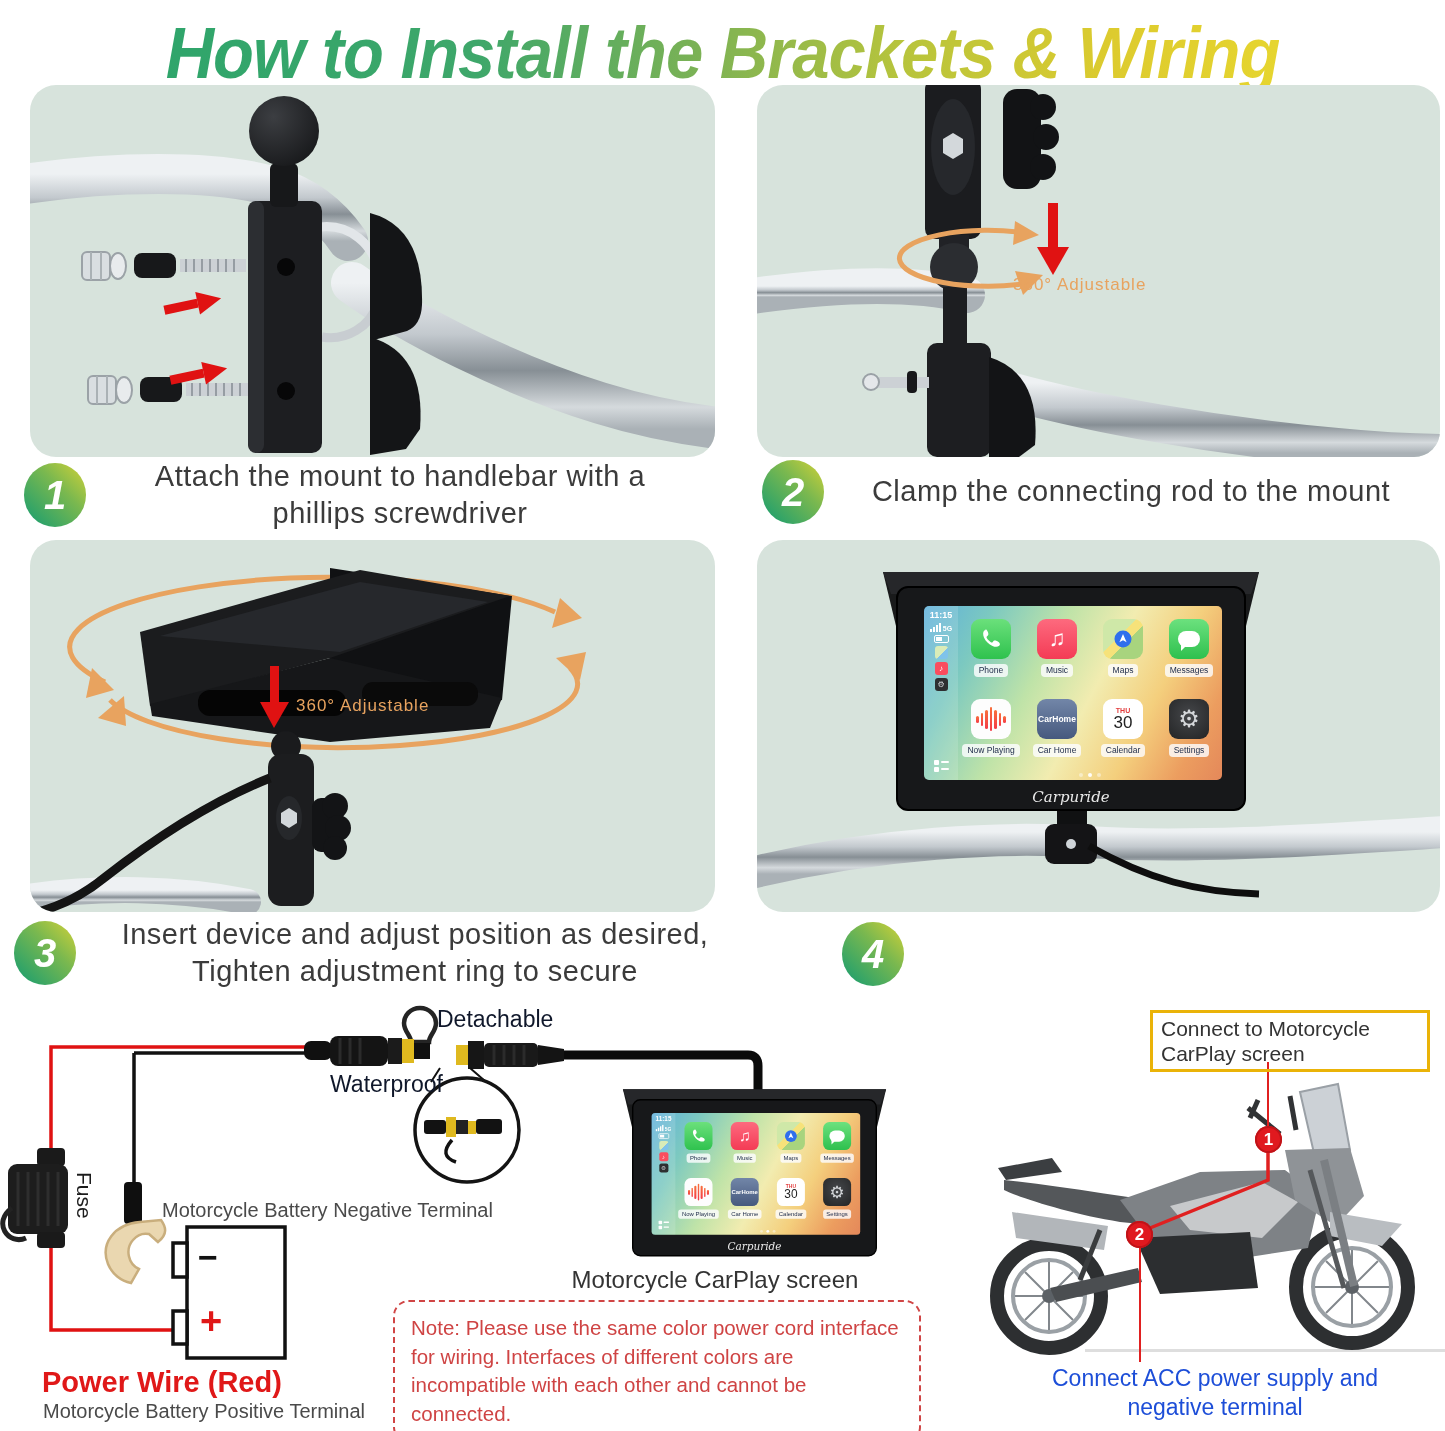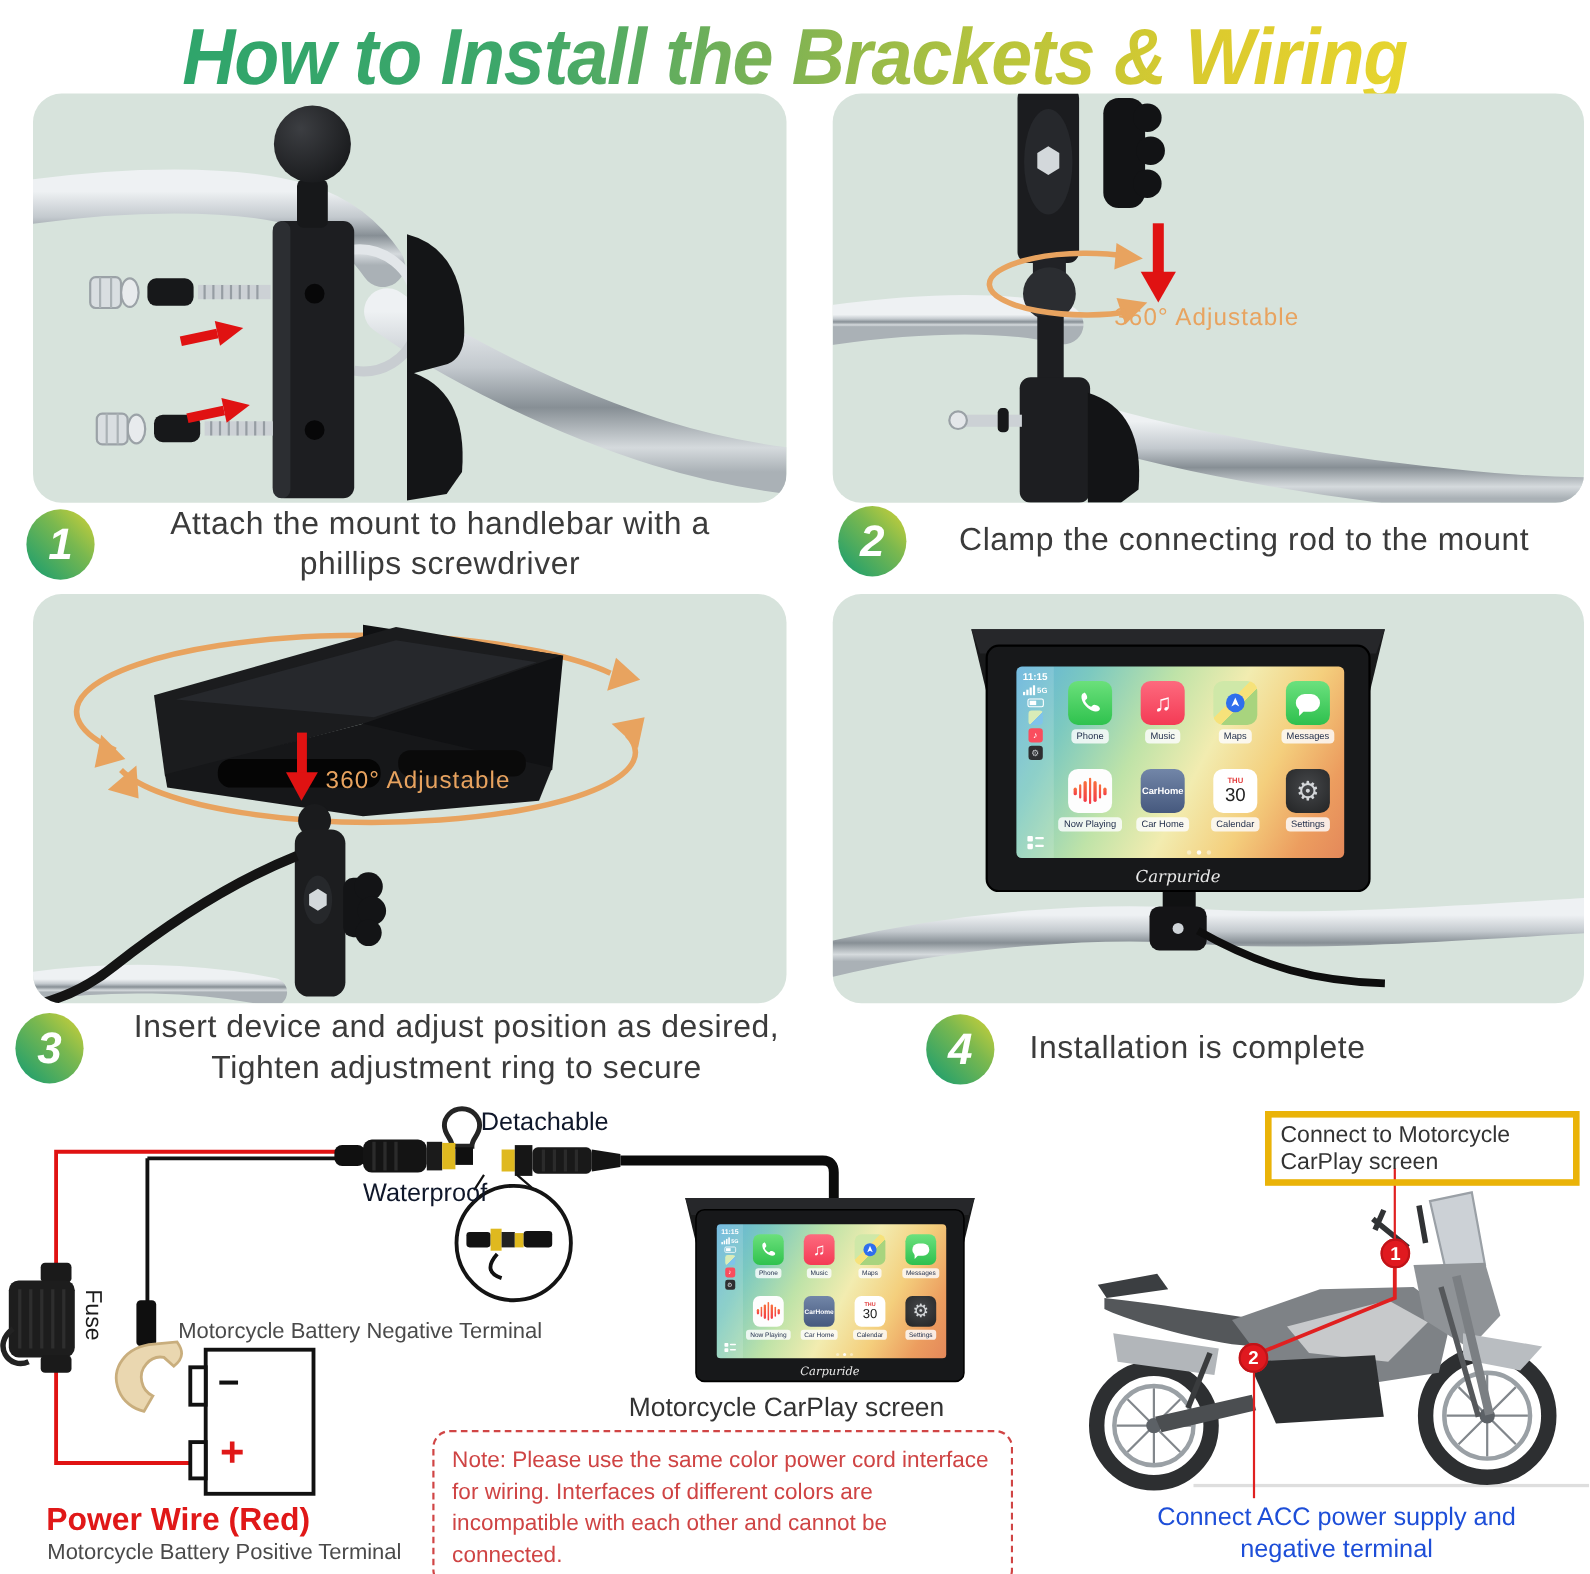--- a/index.html
+++ b/index.html
@@ -12,21 +12,21 @@
     background:linear-gradient(90deg,#2fa56b 0%,#3ea76a 28%,#7cb255 48%,#b7c43c 66%,#ddcb2e 85%,#e6d52f 100%);
     -webkit-background-clip:text;background-clip:text;color:transparent;transform:scaleY(1.08);
   }
   
   .panel{position:absolute;background:#d7e3dc;border-radius:26px;overflow:hidden;}
   .panel svg.panel-art{position:absolute;left:0;top:0;width:100%;height:100%;}
   .p1{left:30px;top:85px;width:685px;height:372px;}
   .p2{left:757px;top:85px;width:683px;height:372px;}
   .p3{left:30px;top:540px;width:685px;height:372px;}
   .p4{left:757px;top:540px;width:683px;height:372px;}
-  .adjustable{position:absolute;font-size:22px;color:#e8a35f;letter-spacing:1px;white-space:nowrap;}
+  .adjustable{position:absolute;font-size:17px;color:#e8a35f;letter-spacing:1px;white-space:nowrap;}
   .adj2{left:256px;top:190px;}
   .adj3{left:266px;top:156px;}
   
   .caption{position:absolute;display:flex;align-items:center;}
   .badge{width:62px;height:64px;border-radius:50%;flex:0 0 62px;
          background:linear-gradient(45deg,#23a06c 10%,#7ab84f 60%,#c9cf3a 95%);
          display:flex;align-items:center;justify-content:center;
          color:#fff;font-size:40px;font-weight:700;font-style:italic;}
   .cap-text{flex:1;text-align:center;font-size:29px;color:#3b3b3b;letter-spacing:.5px;
             line-height:1.28;white-space:pre-line;}
@@ -43,21 +43,21 @@
   .lbl-fuse{left:72px;top:1172px;font-size:21px;color:#1c1c1c;writing-mode:vertical-rl;}
   .lbl-ground-title{left:160px;top:1164px;font-size:28px;font-weight:700;color:#141414;}
   .lbl-ground-sub{left:162px;top:1199px;font-size:20px;color:#4a4a4a;}
   .lbl-power-title{left:42px;top:1366px;font-size:29px;font-weight:700;color:#e01818;text-align:right;}
   .lbl-power-sub{left:43px;top:1400px;font-size:20px;color:#4a4a4a;}
   .lbl-minus{left:198px;top:1238px;font-size:34px;font-weight:700;color:#111;}
   .lbl-plus{left:200px;top:1300px;font-size:38px;font-weight:700;color:#e01818;}
   .lbl-screen{left:560px;top:1266px;width:310px;text-align:center;font-size:24px;color:#333;}
   .note-box{left:393px;top:1300px;width:492px;padding:12px 16px;border:2px dashed #d04545;
             border-radius:16px;color:#cf4444;font-size:20.5px;line-height:1.4;}
-  .connect-screen{left:1150px;top:1010px;width:258px;border:6px solid #eab308;padding:3px 8px;
+  .connect-screen{left:1150px;top:1010px;width:258px;border:3px solid #eab308;padding:3px 8px;
                   font-size:21px;color:#333;line-height:1.2;}
   .connect-acc{left:1050px;top:1364px;width:330px;text-align:center;font-size:23px;color:#1d4ed8;line-height:1.25;}
   .rbadge{position:absolute;z-index:4;width:27px;height:27px;border-radius:50%;background:#e0191f;
           color:#fff;font-size:17px;font-weight:700;display:flex;align-items:center;justify-content:center;
           box-shadow:0 0 0 2px #c01318 inset;}
   .rb1{left:1255px;top:1126px;}
   .rb2{left:1126px;top:1221px;}
   
   .carplay-slot{position:absolute;z-index:3;width:350px;height:245px;}
   .slot-big{left:896px;top:576px;}
@@ -297,21 +297,20 @@
     <div class="badge">2</div>
     <div class="cap-text">Clamp the connecting rod to the mount</div>
   </div>
   <div class="caption cap3">
     <div class="badge">3</div>
     <div class="cap-text">Insert device and adjust  position as desired,
 Tighten adjustment ring  to secure</div>
   </div>
   <div class="caption cap4">
     <div class="badge">4</div>
-    <div class="cap-text">Installation is complete</div>
   </div>
 
   <svg class="wiring-svg" viewBox="0 1000 1445 431">
 
     <path d="M51,1152 L51,1047 L362,1047" fill="none" stroke="#e01212" stroke-width="3.5"></path>
     <path d="M134,1053 L362,1053 M134,1053 L134,1184" fill="none" stroke="#111" stroke-width="3.5"></path>
     <path d="M51,1245 L51,1330 L177,1330" fill="none" stroke="#e01212" stroke-width="3.5"></path>
 
     <g>
       <rect x="37" y="1148" width="28" height="18" rx="4" fill="#1a1a1a"></rect>

